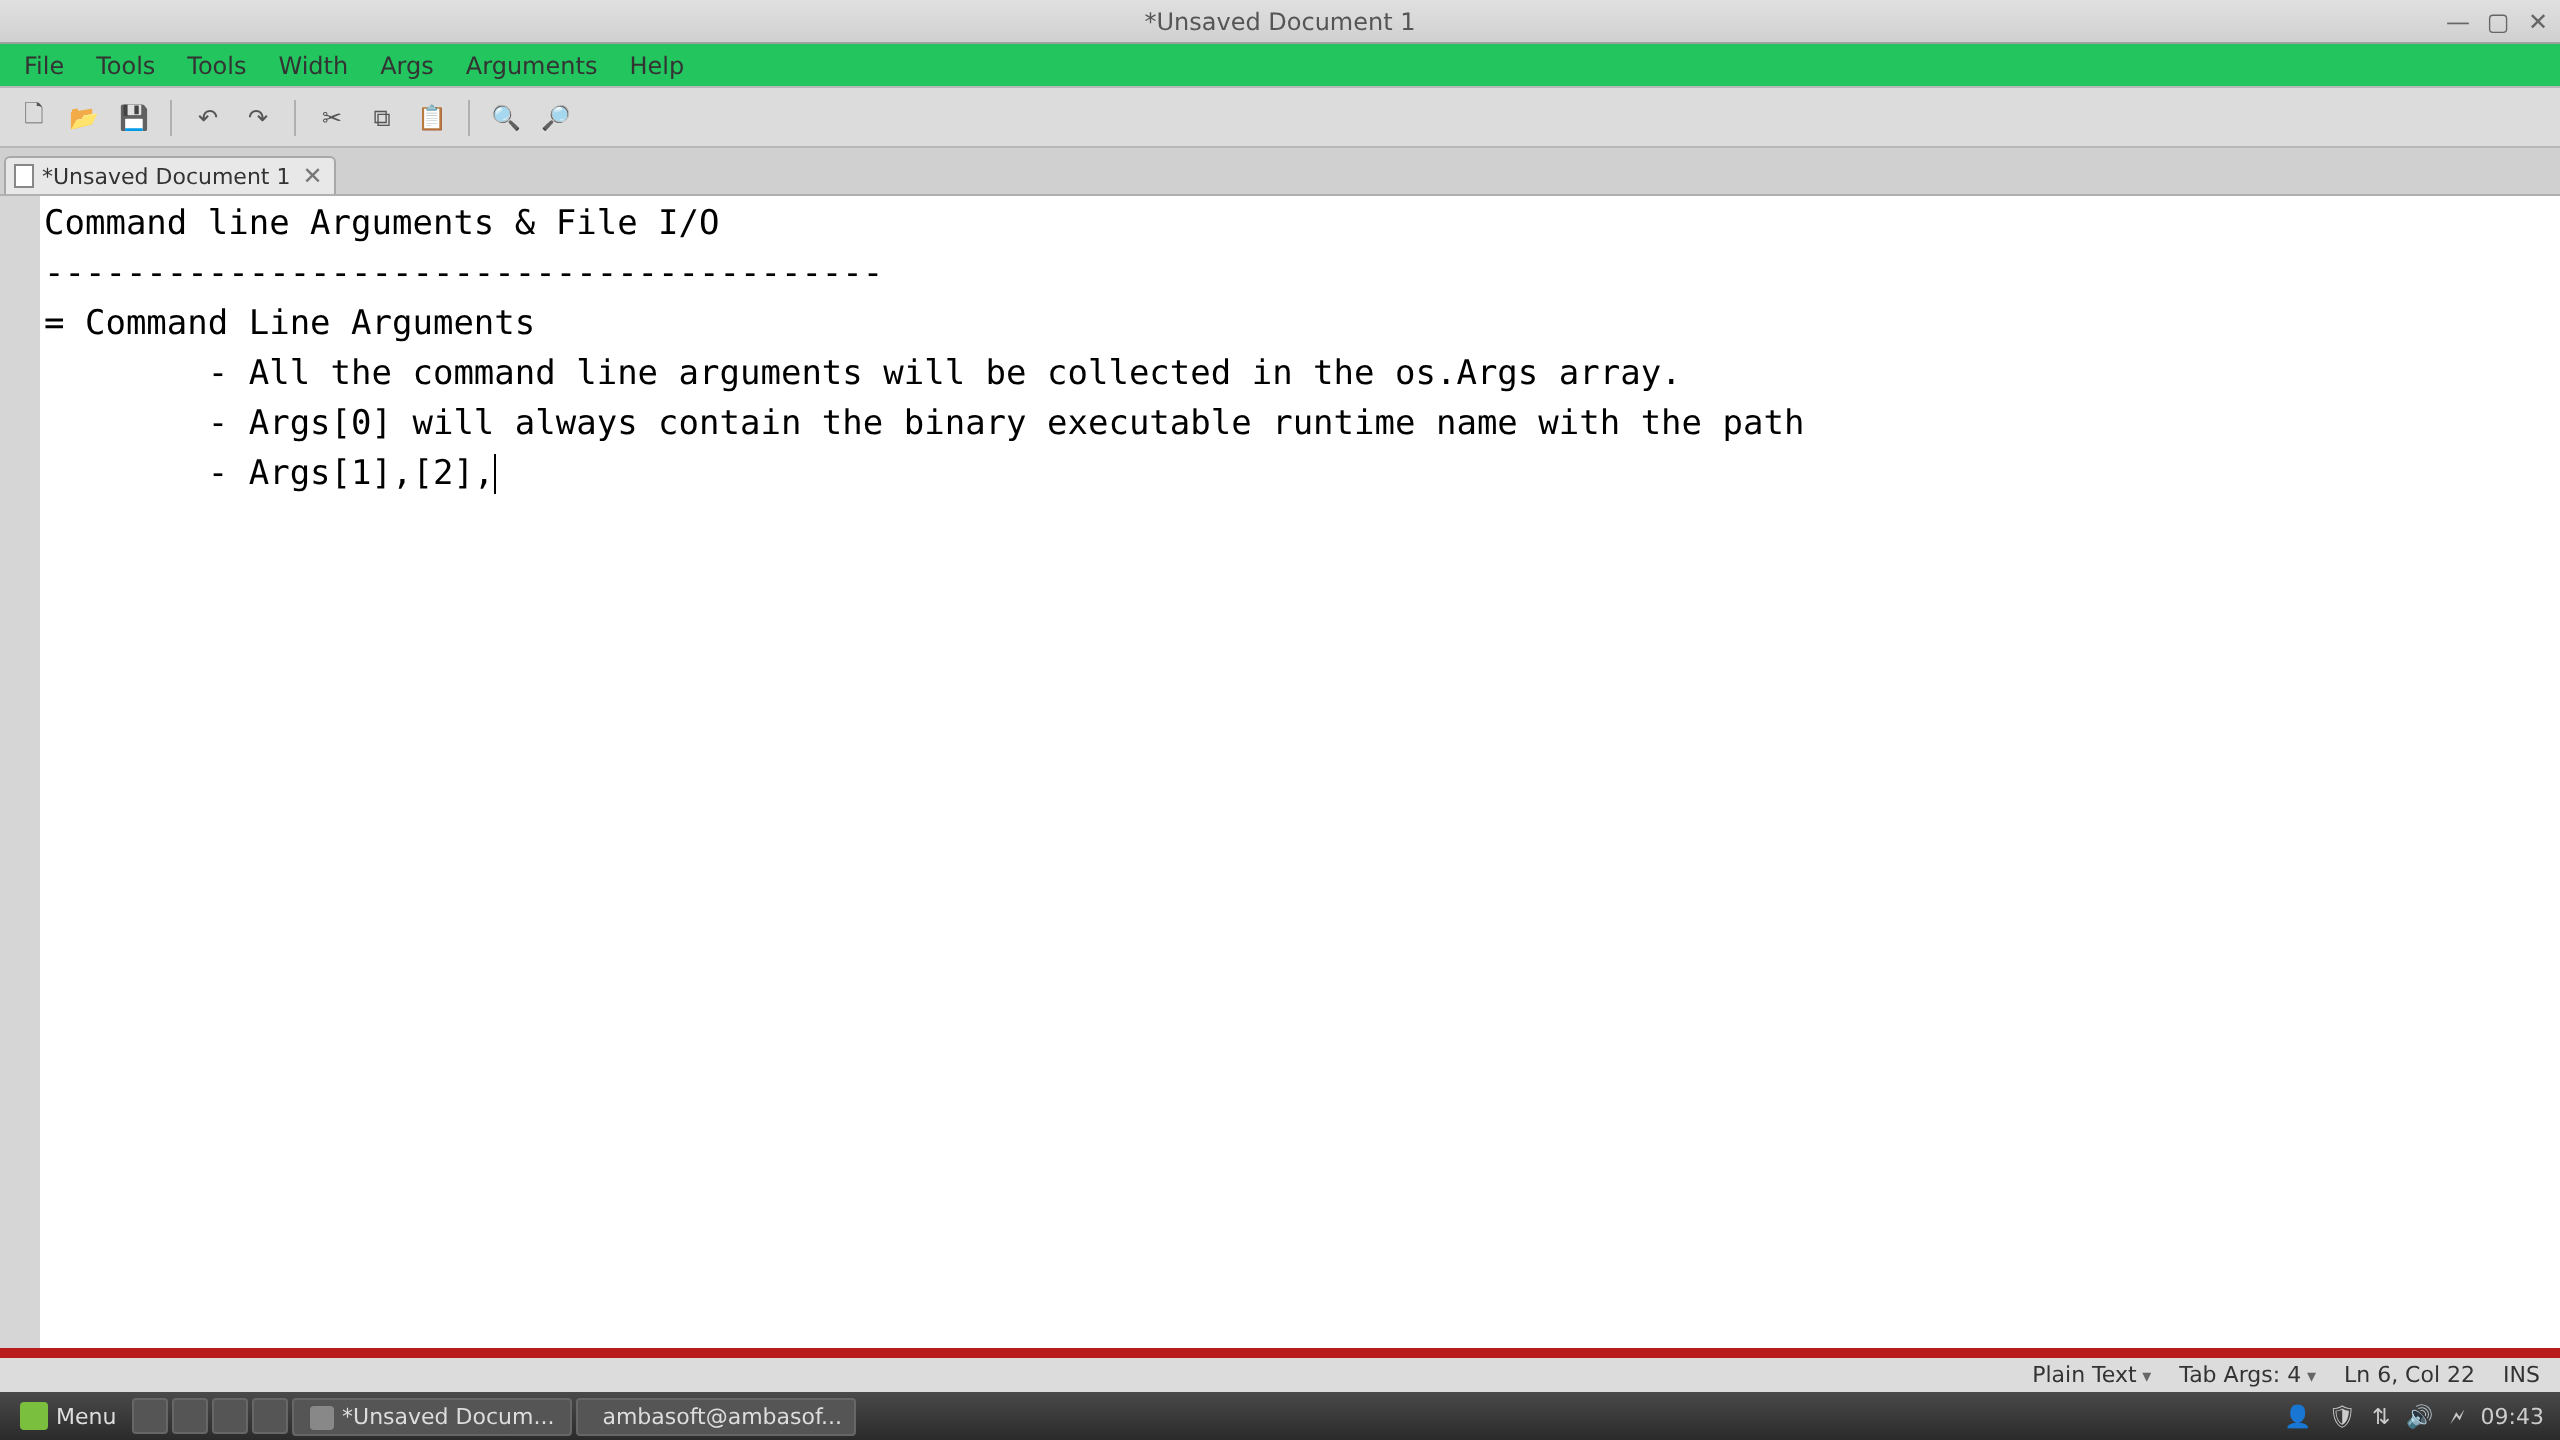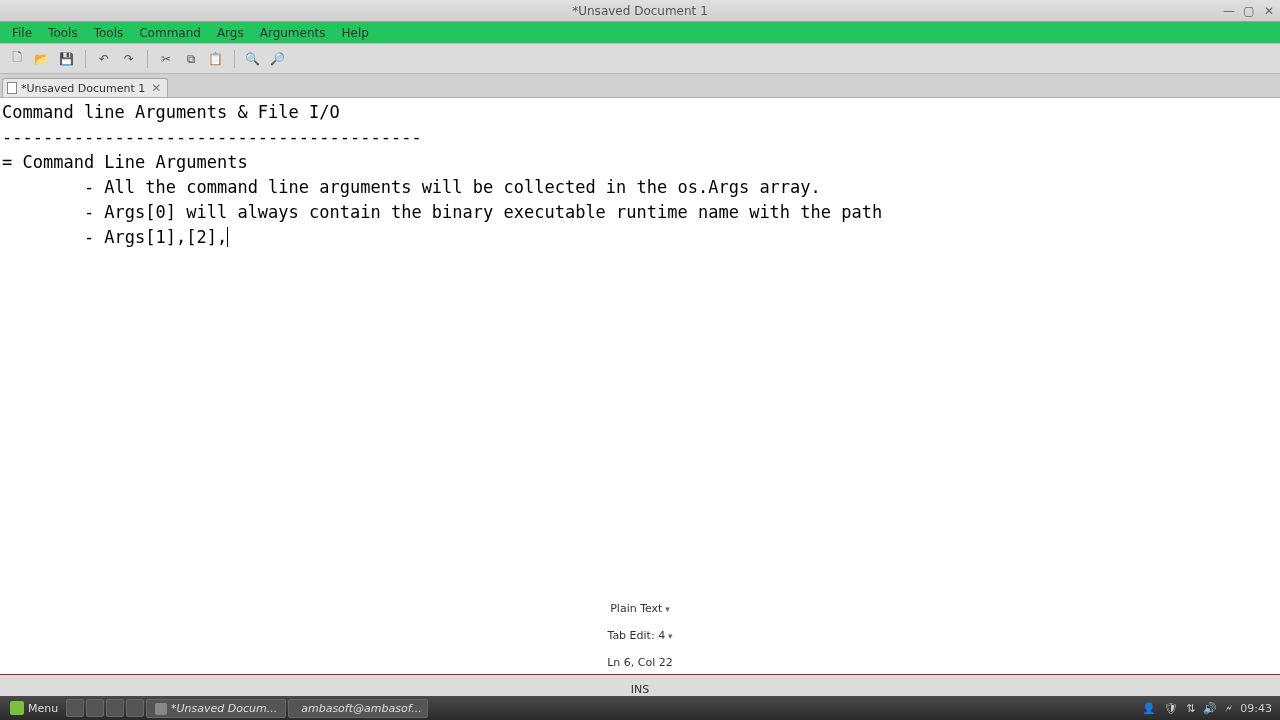--- a/index.html
+++ b/index.html
@@ -110,42 +110,42 @@
 .editor {
   flex: 1;
   background: #fff;
   font-family: "DejaVu Sans Mono", "Courier New", monospace;
   font-size: 17px;
   line-height: 25px;
   color: #000;
   padding: 2px 2px;
   white-space: pre;
   overflow: hidden;
+  margin-left: 20px;
 }
 .cursor {
   display: inline-block;
   width: 1px;
   height: 20px;
   background: #000;
   vertical-align: text-bottom;
   animation: blink 1s step-start infinite;
 }
 @keyframes blink { 50% { opacity: 0; } }
 .statusbar {
   height: 22px;
   background: #dcdcdc;
-  border-top: 1px solid #b91c1c;
+  border-top: 5px solid #b91c1c;
   display: flex;
   align-items: center;
   justify-content: flex-end;
   gap: 14px;
   padding: 0 10px;
   font-size: 11px;
   color: #333;
-  flex-direction: column;
 }
 .statusbar .dropdown { cursor: pointer; }
 .statusbar .dropdown::after { content: " ▾"; color: #666; font-size: 9px; }
 .taskbar {
   height: 24px;
   background: linear-gradient(#4a4a4a, #2a2a2a);
   display: flex;
   align-items: center;
   padding: 0 4px;
   gap: 2px;
@@ -178,21 +178,20 @@
   border: 1px solid #666;
   border-radius: 2px;
   padding: 2px 8px;
   display: flex;
   align-items: flex-end;
   gap: 4px;
   cursor: pointer;
   max-width: 140px;
   overflow: hidden;
   white-space: nowrap;
-  font-style: italic;
 }
 .taskbar .taskbtn .ticon {
   width: 12px;
   height: 12px;
   background: #888;
   border-radius: 2px;
 }
 .taskbar .spacer { flex: 1; }
 .taskbar .tray {
   display: flex;
@@ -211,21 +210,21 @@
     <span>—</span>
     <span>▢</span>
     <span>✕</span>
   </div>
 </div>
 
 <div class="menubar">
   <span>File</span>
   <span>Tools</span>
   <span>Tools</span>
-  <span>Command</span>
+  <span>Width</span>
   <span>Args</span>
   <span>Arguments</span>
   <span>Help</span>
 </div>
 
 <div class="toolbar">
   <div class="tbtn">🗋</div>
   <div class="tbtn">📂</div>
   <div class="tbtn">💾</div>
   <div class="sep"></div>
@@ -251,21 +250,21 @@
 <div class="editor"><span>Command line Arguments &amp; File I/O</span>
 <span>-----------------------------------------</span>
 <span>= Command Line Arguments</span>
 <span>        - All the command line arguments will be collected in the os.Args array.</span>
 <span>        - Args[0] will always contain the binary executable runtime name with the path</span>
 <span>        - Args[1],[2],</span><span class="cursor"></span></div>
 
 <div class="statusbar">
   <span class="dropdown">Plain Text</span>
   <span>
-    <span>Tab Edit:</span>
+    <span>Tab Args:</span>
     <span class="dropdown">4</span>
   </span>
   <span>Ln 6, Col 22</span>
   <span>INS</span>
 </div>
 
 <div class="taskbar">
   <div class="start">
     <span class="start-icon"></span>
     <span>Menu</span>

